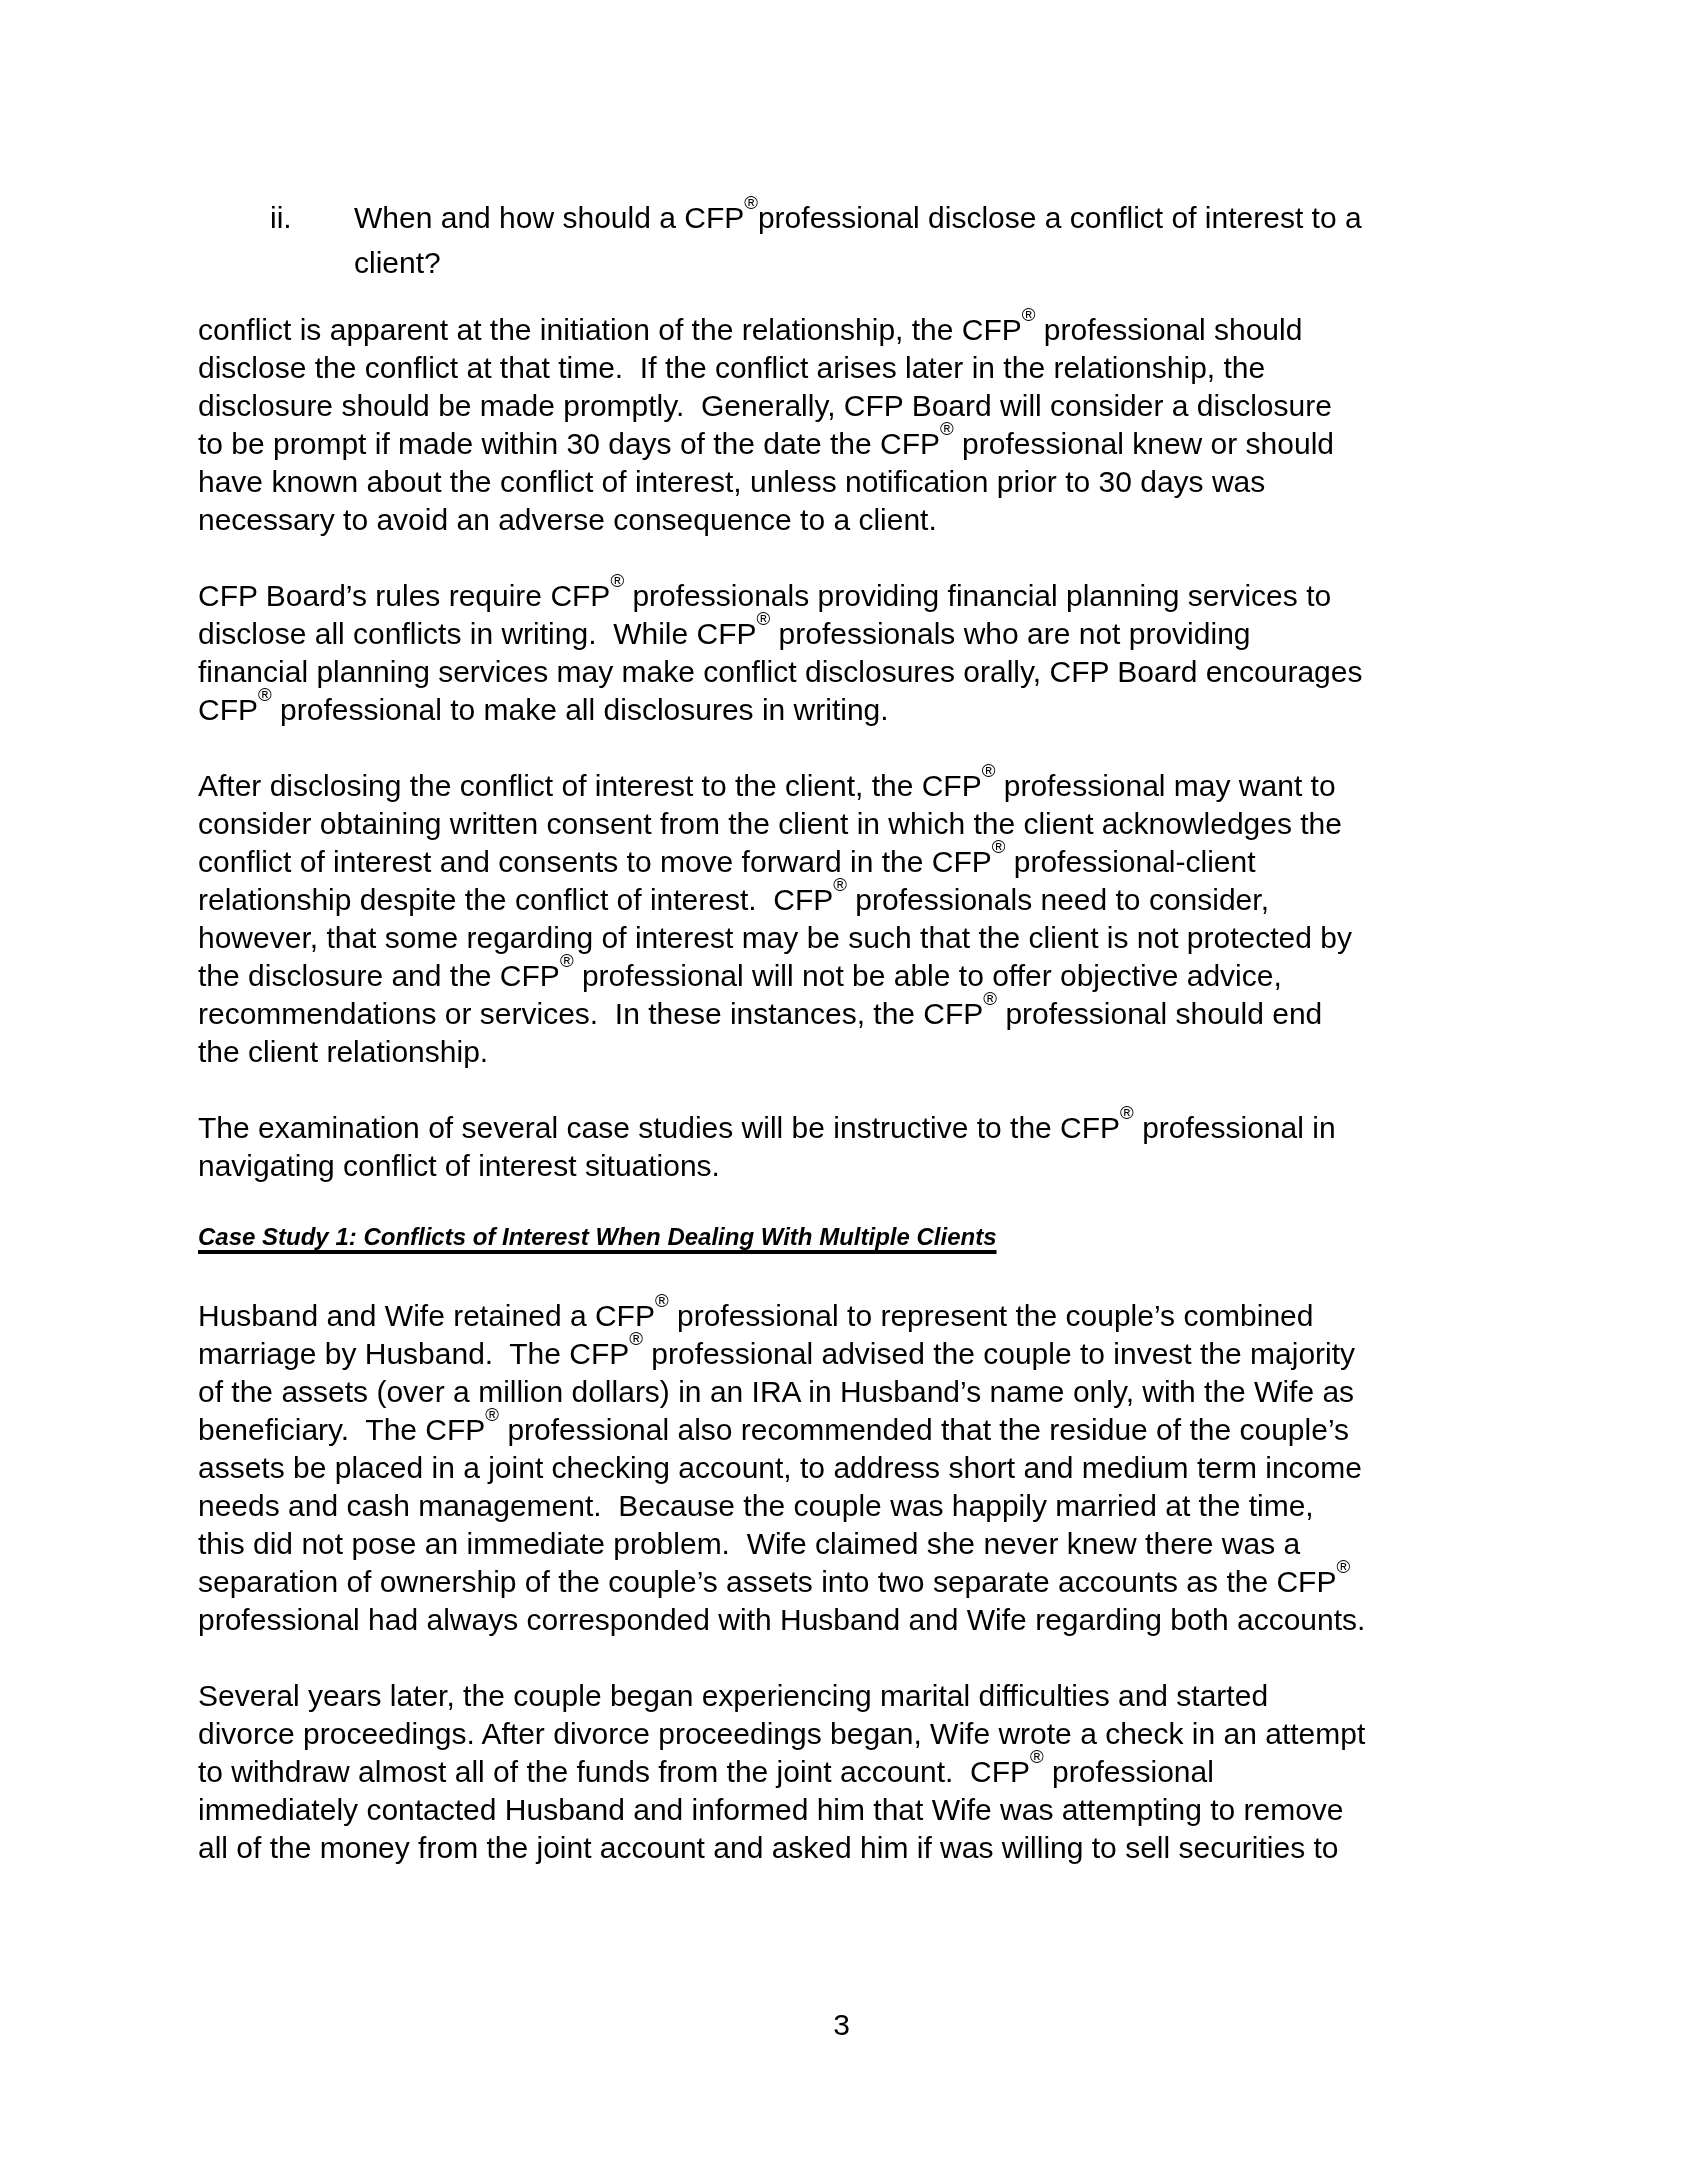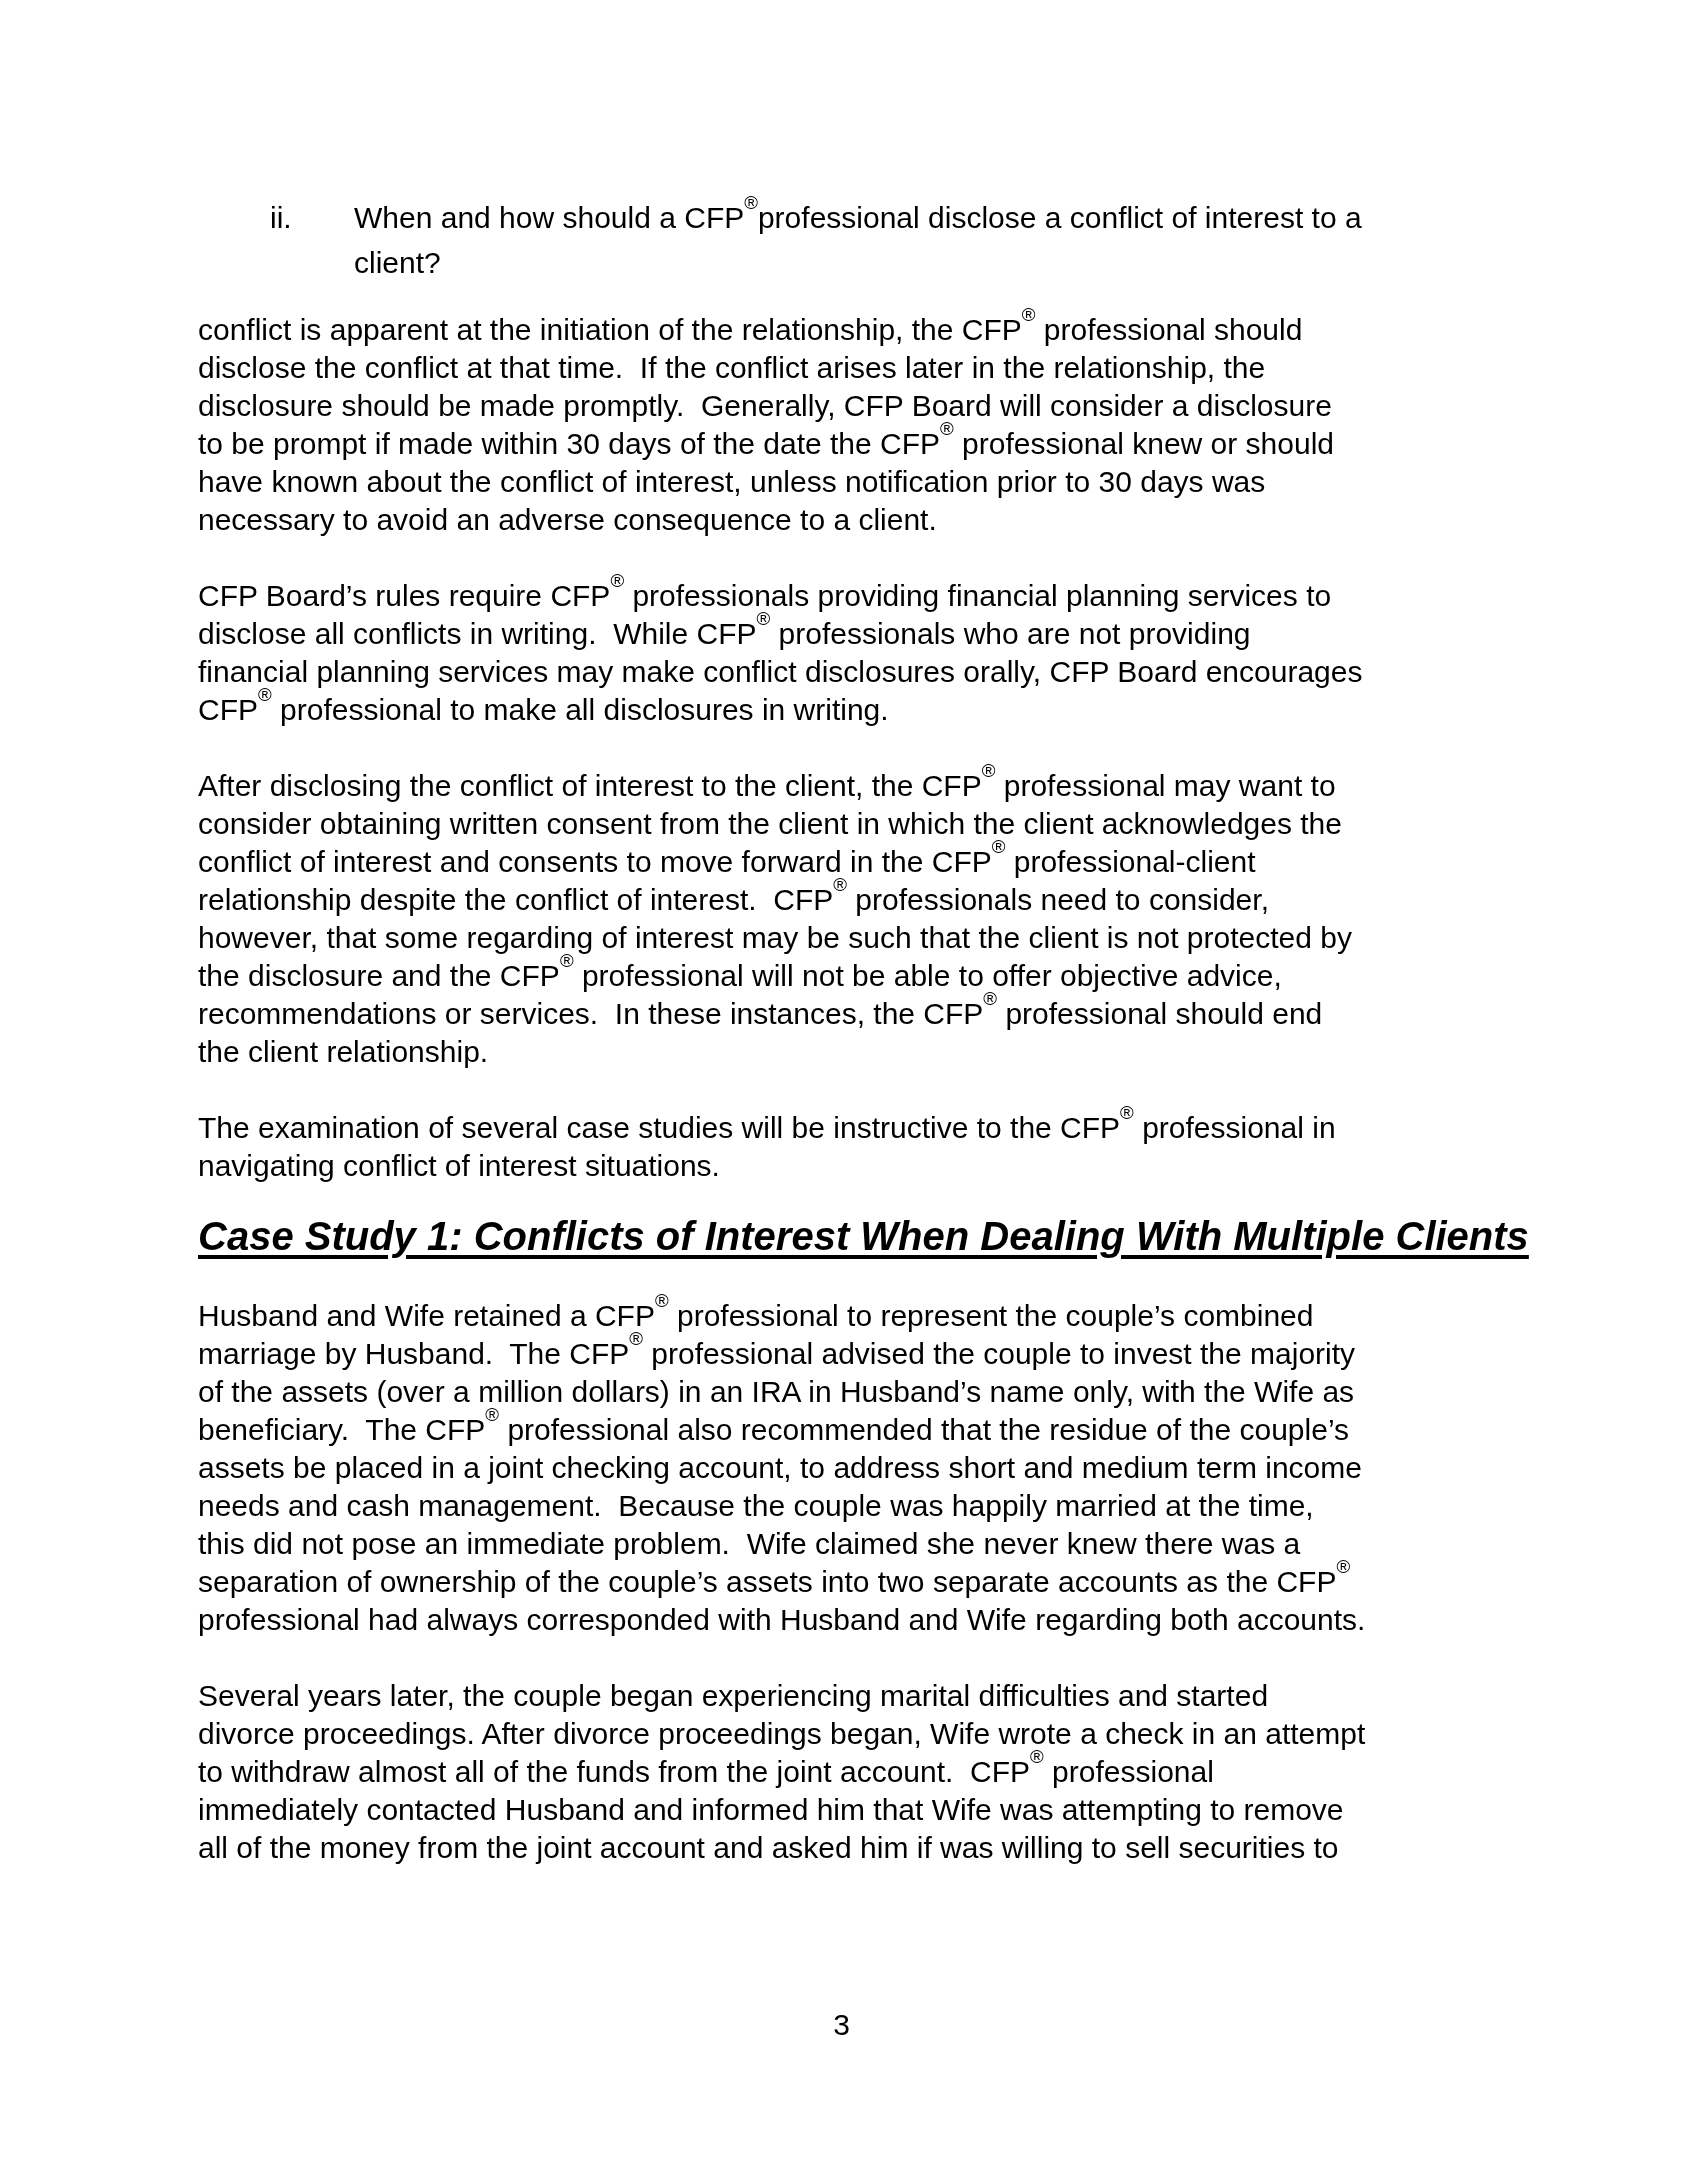--- a/index.html
+++ b/index.html
@@ -32,21 +32,21 @@
     padding-left: 72px;
     box-sizing: border-box;
     line-height: 45px;
   }
   .list-item .line { line-height: 45px; }
   
   .heading { margin-top: -9px; }
   .heading .line {
     font-weight: bold;
     font-style: italic;
-    font-size: 40px;
+    font-size: 24px;
     line-height: 45px;
     text-decoration: underline;
     text-decoration-thickness: 4px;
     text-underline-offset: 5px;
   }
   
   sup.reg {
     font-size: 0.62em;
     line-height: 0;
     position: relative;

